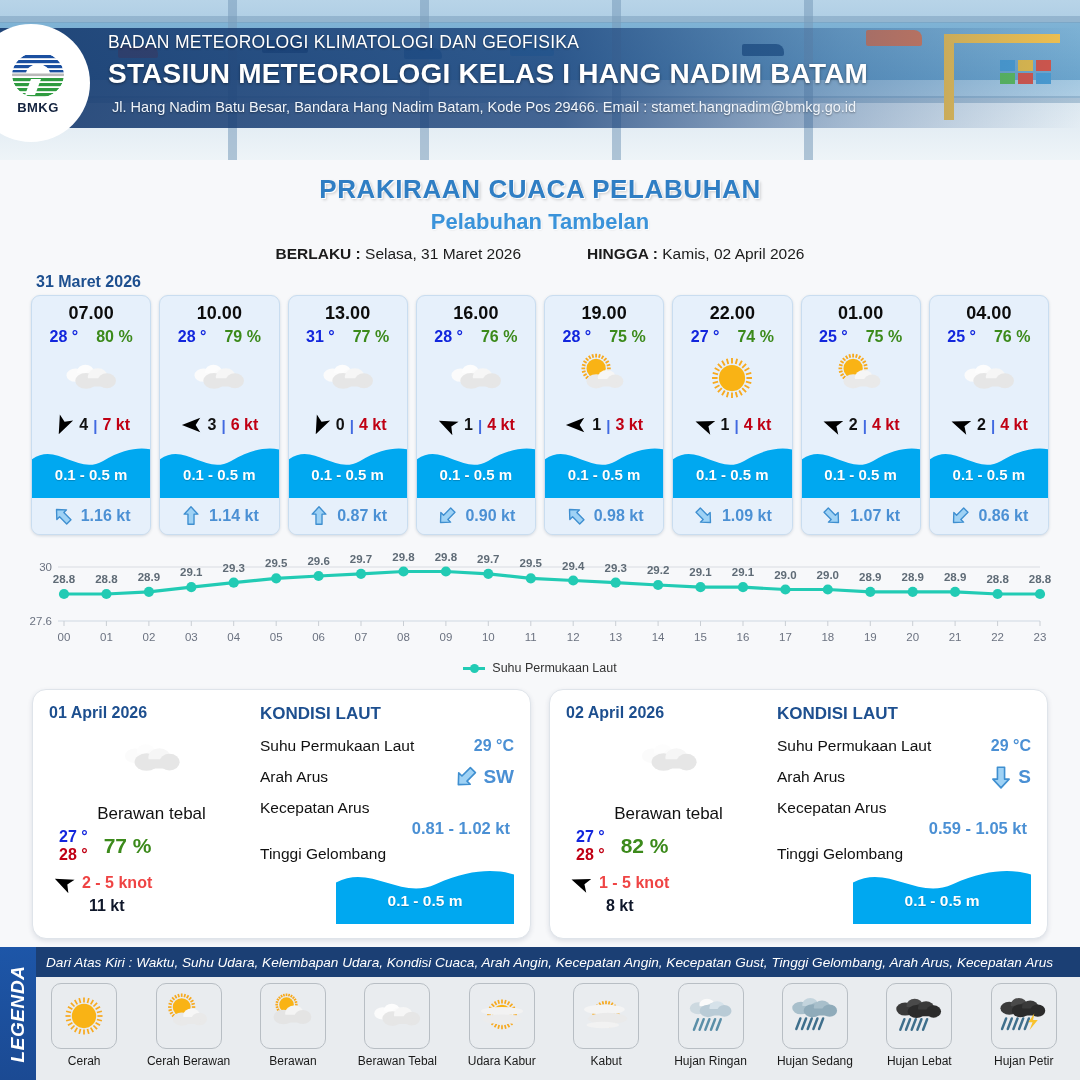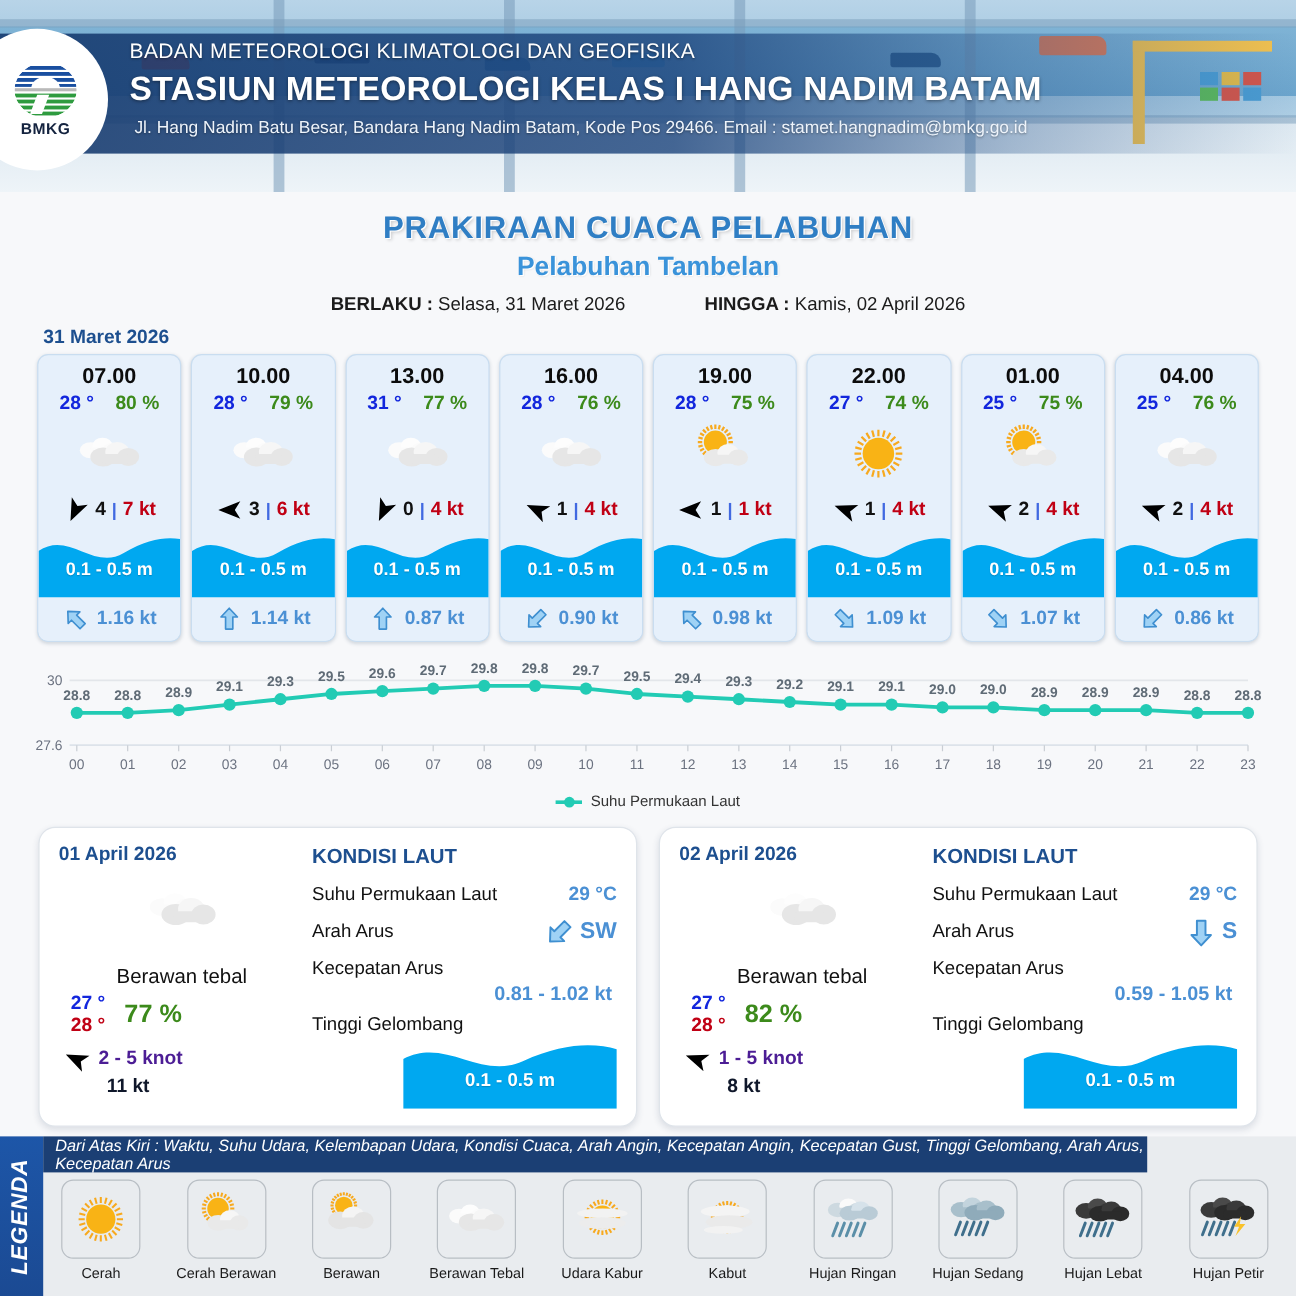--- a/index.html
+++ b/index.html
@@ -165,21 +165,21 @@
   .d-left { width: 205px; }
   .d-date { font-size: 16px; font-weight: bold; color: #1d4f8f; }
   .d-icon { height: 62px; display: flex; align-items: center; justify-content: center; margin-top: 6px; }
   .d-cond { font-size: 17px; color: #111; margin-top: 14px; text-align: center; }
   .d-temps { display: flex; align-items: center; gap: 16px; margin-top: 4px; padding-left: 10px; }
   .d-tcol { display: flex; flex-direction: column; }
   .d-tmin { font-size: 16px; font-weight: bold; color: #1226dd; }
   .d-tmax { font-size: 16px; font-weight: bold; color: #c00014; }
   .d-hum  { font-size: 21px; font-weight: bold; color: #3c8a1b; }
   .d-wind { display: flex; align-items: center; gap: 7px; margin-top: 8px; padding-left: 4px; }
-  .d-wtxt { font-size: 16px; font-weight: bold; color: #4c1d95; }
+  .d-wtxt { font-size: 16px; font-weight: bold; color: #ef4444; }
   .d-gust { font-size: 16px; font-weight: bold; color: #0f172a; margin-top: 3px; padding-left: 40px; }
 
   .d-right { flex: 1; position: relative; padding-left: 6px; }
   .d-sea-title { font-size: 17px; font-weight: bold; color: #1d4f8f; margin-bottom: 6px; }
   .d-row { display: flex; align-items: center; justify-content: space-between; height: 31px; }
   .d-k { font-size: 15.5px; color: #111; }
   .d-v { font-size: 16px; font-weight: bold; color: #4b90d4; }
   .d-cur-val {
     text-align: right; font-size: 16.5px; font-weight: bold; color: #4b90d4;
     margin-top: -4px; padding-right: 4px;
@@ -199,21 +199,21 @@
     position: absolute; left: 0; top: 0; width: 36px; height: 133px;
     background: linear-gradient(180deg, #1d56a8 0%, #1b4a93 100%);
     display: flex; align-items: center; justify-content: center;
   }
   .legend-side span {
     transform: rotate(-90deg); white-space: nowrap;
     color: #fff; font-size: 19px; font-weight: bold; font-style: italic;
     letter-spacing: .6px;
   }
   .legend-cap {
-    position: absolute; left: 36px; top: 0; width: 920px; height: 30px;
+    position: absolute; left: 36px; top: 0; width: 1044px; height: 30px;
     background: #1b3f74; color: #fff;
     font-size: 13.6px; font-style: italic;
     display: flex; align-items: center; padding-left: 10px;
   }
   .legend-items {
     position: absolute; left: 32px; top: 30px; width: 1044px;
     display: flex; justify-content: space-around; padding-top: 6px;
   }
   .li { width: 86px; display: flex; flex-direction: column; align-items: center; }
   .li-box {
@@ -517,21 +517,21 @@
       <rect x="11" y="13" width="29" height="10" rx="5" fill="#e9e9e9"></rect>
     </g>
         </svg>
       </div>
     <div class="c-wind">
       <svg class="wdir" viewBox="0 0 24 24" style="transform:rotate(270deg)">
     <path d="M12 1 L20 21 L12 16 L4 21 Z" fill="#000"></path>
         </svg>
       <span class="w-num">1</span>
       <span class="w-bar">|</span>
-      <span class="w-kt">1 kt</span>
+      <span class="w-kt">3 kt</span>
     </div>
     <div class="c-wave">
       <svg width="127" height="58" viewBox="0 0 127 58" preserveAspectRatio="none">
     <path d="M0 19.14 C 25.400000000000002 1.74, 45.72 35.96, 71.12 20.88
       C 96.52 5.800000000000001, 114.3 6.96, 127 11.600000000000001 L 127 58 L 0 58 Z" fill="#00a8f0"></path>
         </svg>
       <div class="wave-txt">0.1 - 0.5 m</div>
     </div>
     <div class="c-cur">
       <svg width="22" height="22" viewBox="0 0 24 24" style="transform:rotate(315deg)">

